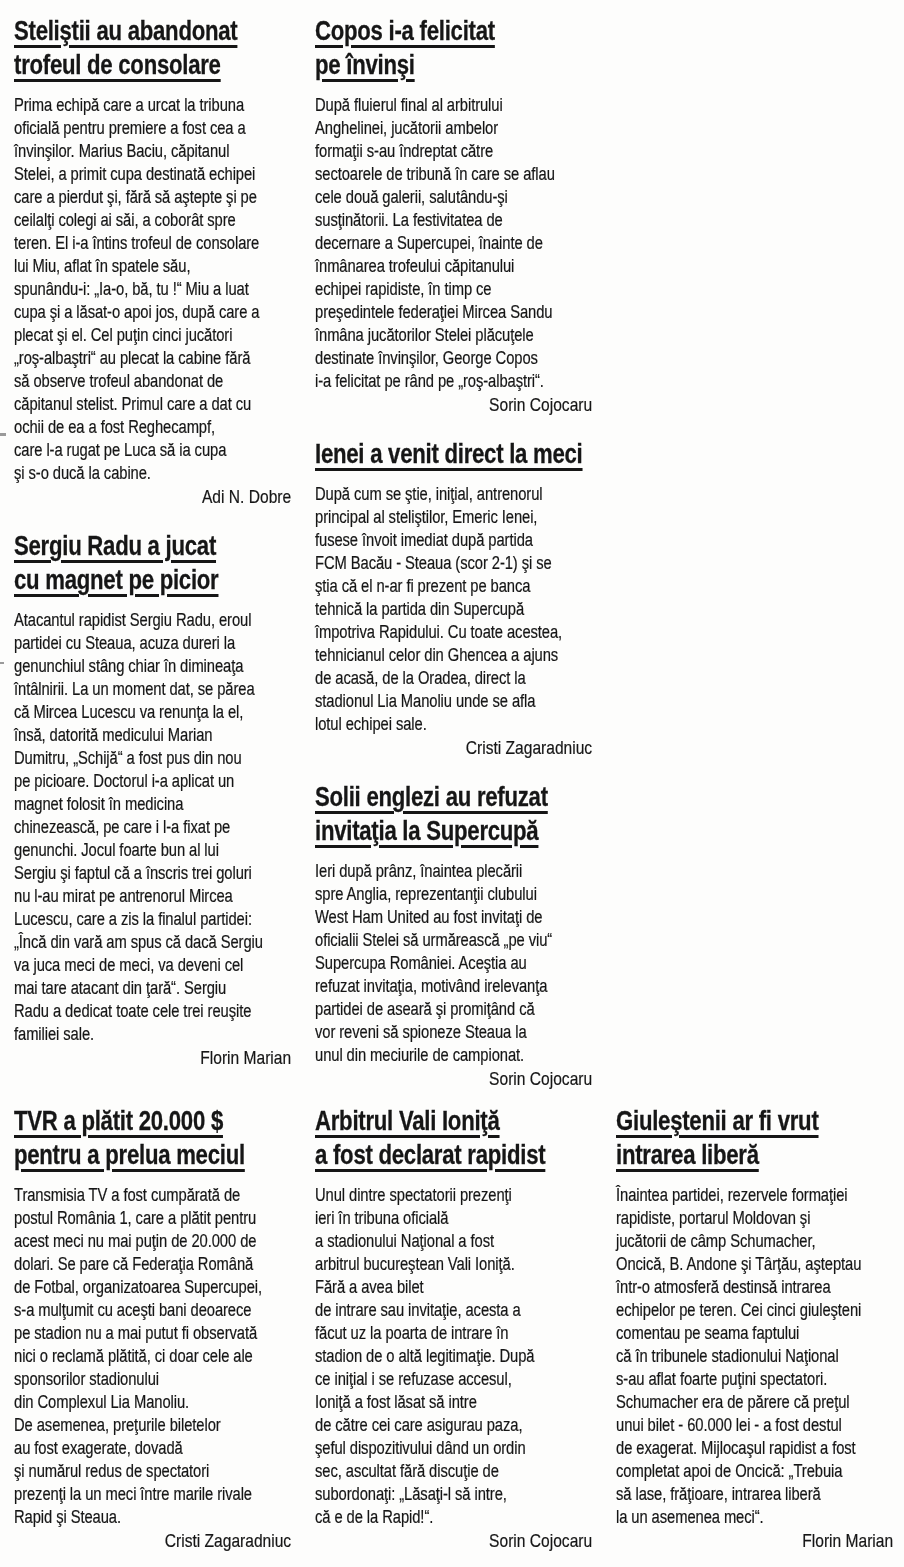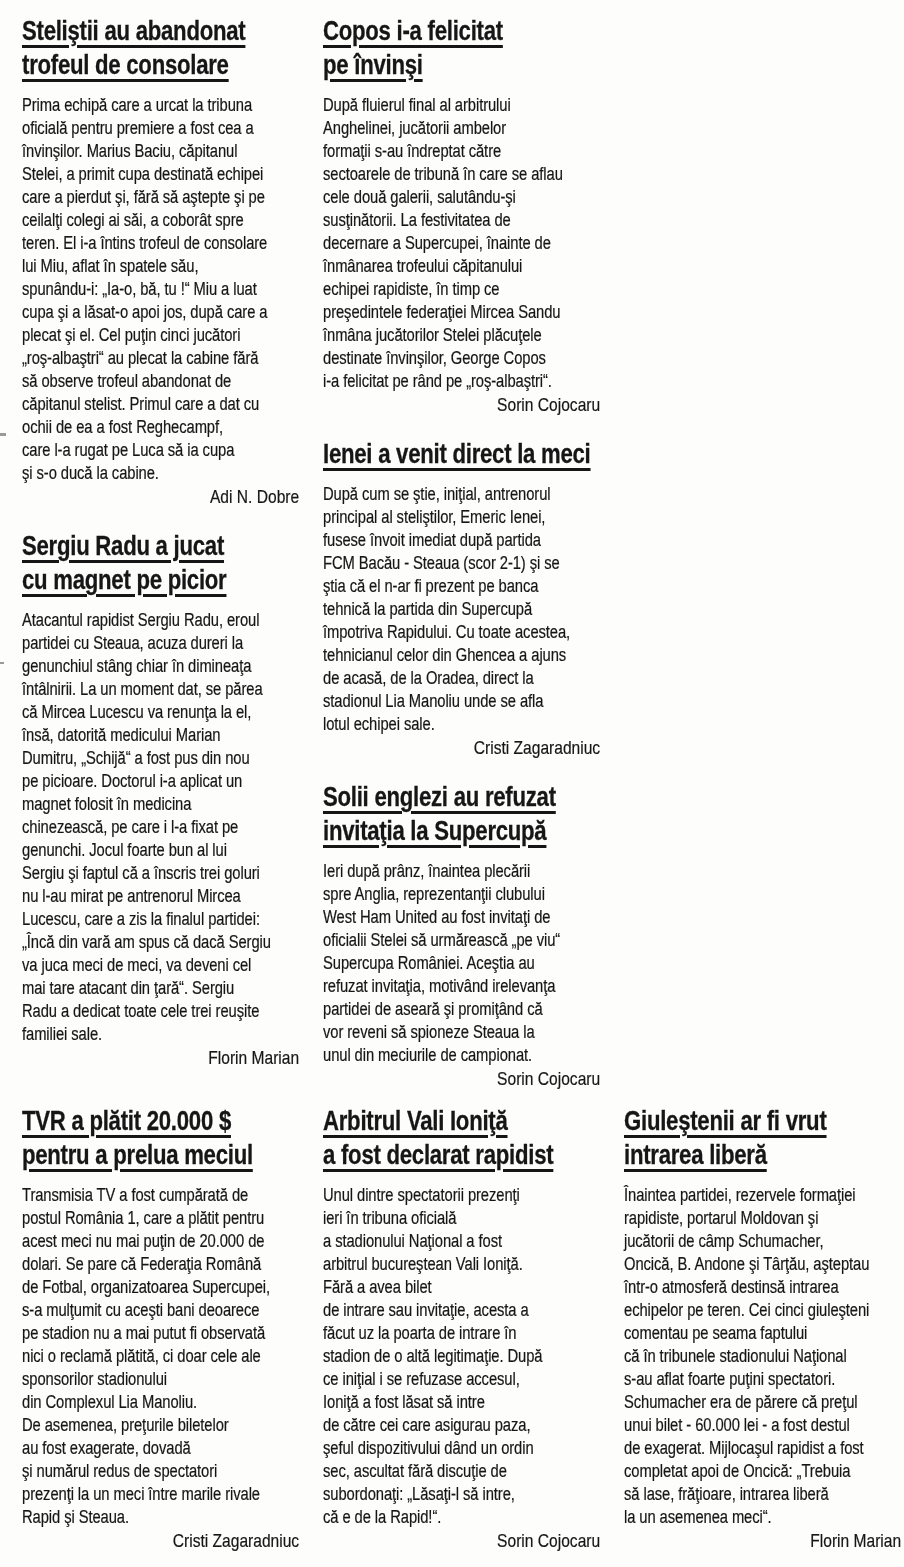--- a/index.html
+++ b/index.html
@@ -17,21 +17,21 @@
     box-sizing: border-box;
     padding: 14px 0 0 14px;
     overflow: hidden;
   }
   .grid {
     display: grid;
     grid-template-columns: 285px 285px 285px;
     grid-template-rows: 1090px auto;
     column-gap: 16px;
   }
-  .cell { overflow: visible; margin-left: 8px; }
+  .cell { overflow: visible; }
   .article {
     width: 348px;               
     transform: scaleX(0.82);
     transform-origin: 0 0;
     margin-bottom: 20px;
   }
   .headline {
     margin: 0 0 12px 0;
     font-size: 27px;
     line-height: 34px;

